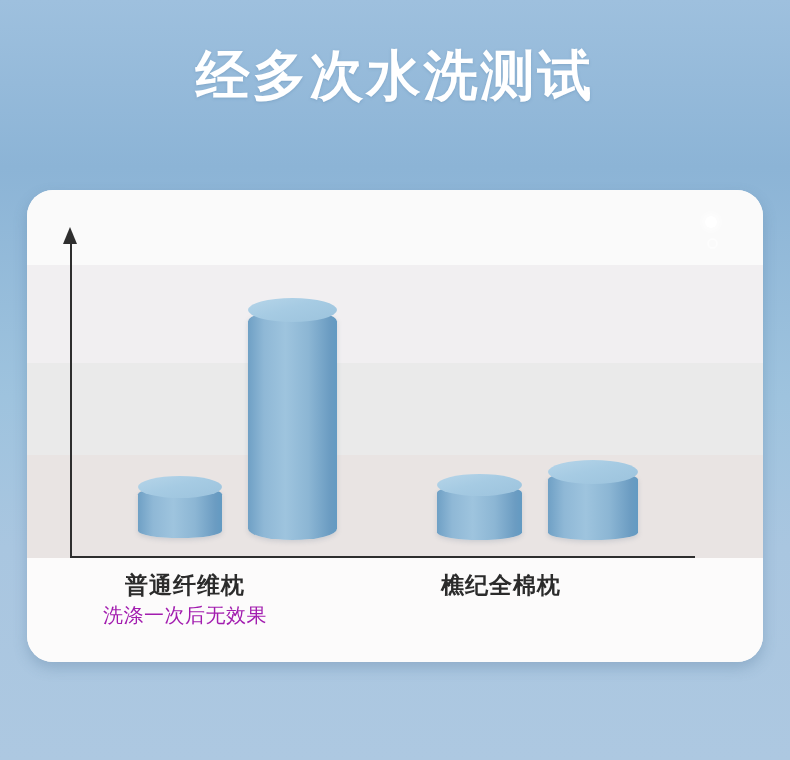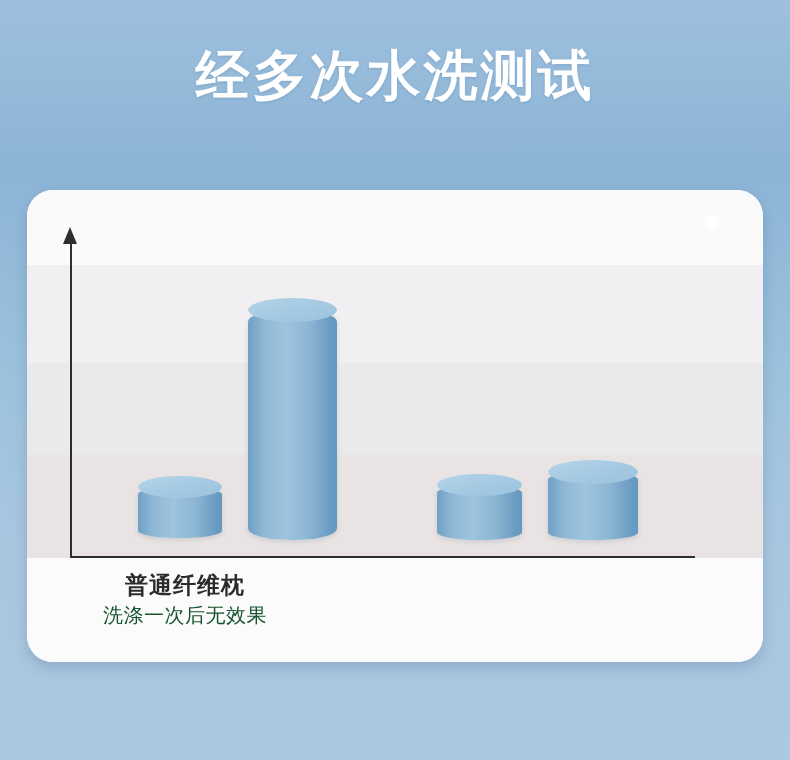--- a/index.html
+++ b/index.html
@@ -96,21 +96,21 @@
   .group-title {
     font-size:23px;
     font-weight:700;
     color:#2b2b2b;
     letter-spacing:1px;
     line-height:1.35;
   }
   .group-sub {
     font-size:20px;
     font-weight:400;
-    color:#14532d;
+    color:#a21caf;
     letter-spacing:.5px;
     line-height:1.45;
   }
   #group-labels-inner {
     position:absolute;
     left:0; top:-92px;
     width:736px;
     display:flex;
   }
 
@@ -171,20 +171,21 @@
   </div>
 
   <div id="group-labels-inner" style="position:absolute; left:0; top:380px; width:632px; display:flex;">
 
     <div class="group-label">
       <div class="group-title">普通纤维枕</div>
       <div class="group-sub">洗涤一次后无效果</div>
     </div>
 
     <div class="group-label">
+      <div class="group-title">樵纪全棉枕</div>
     </div>
 
   </div>
 
 </div>
 
 <div class="corner-dot" id="dot-upper"></div>
 <div class="corner-dot" id="dot-lower"></div>
 
 </body></html>

